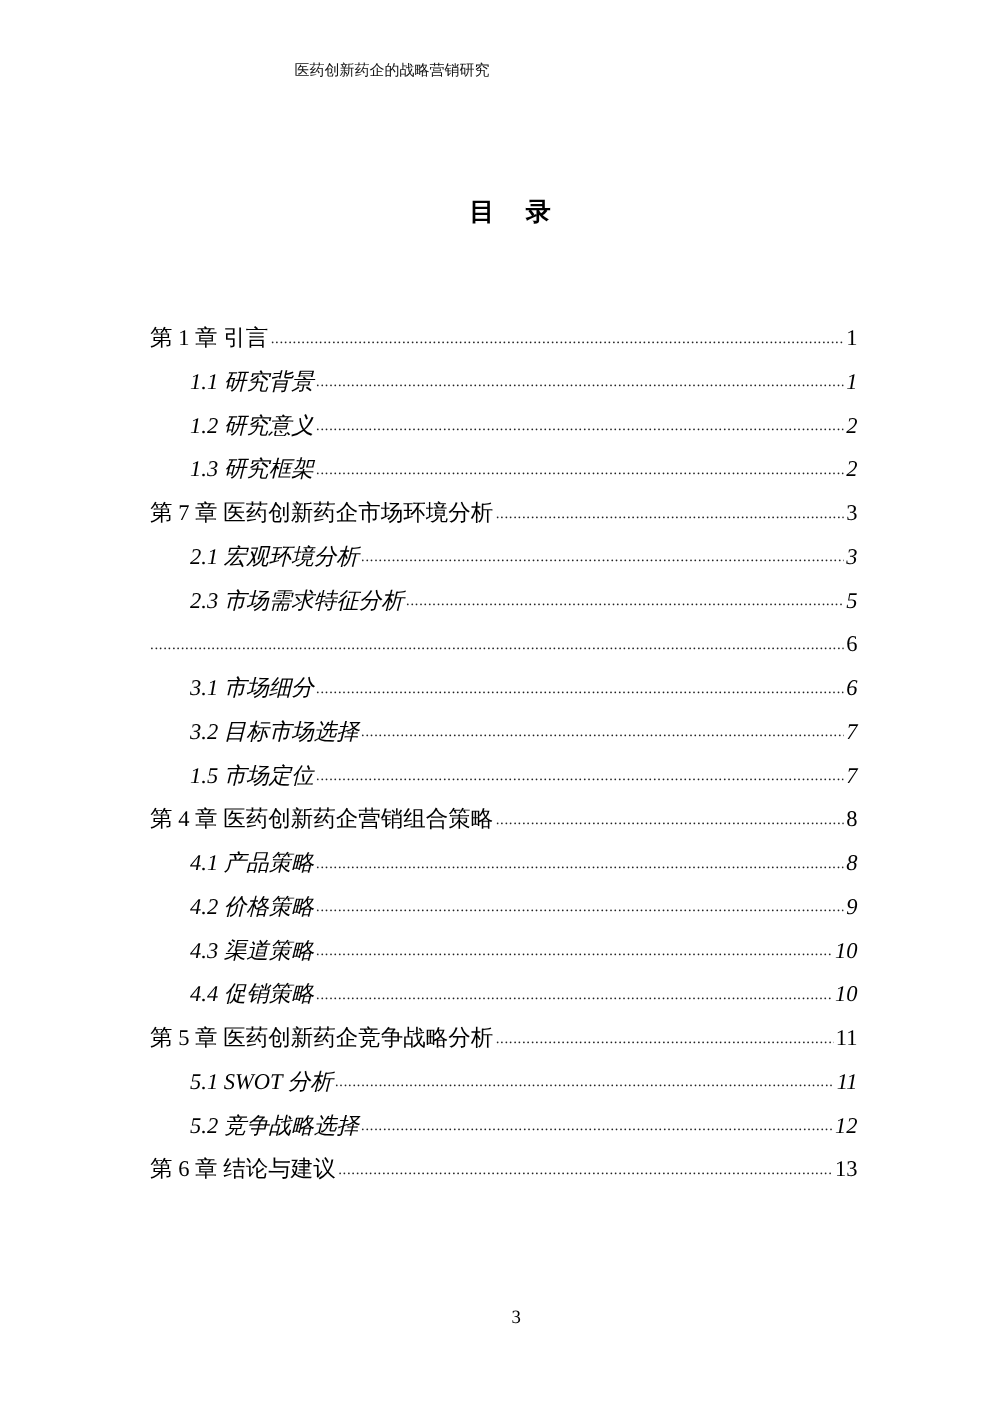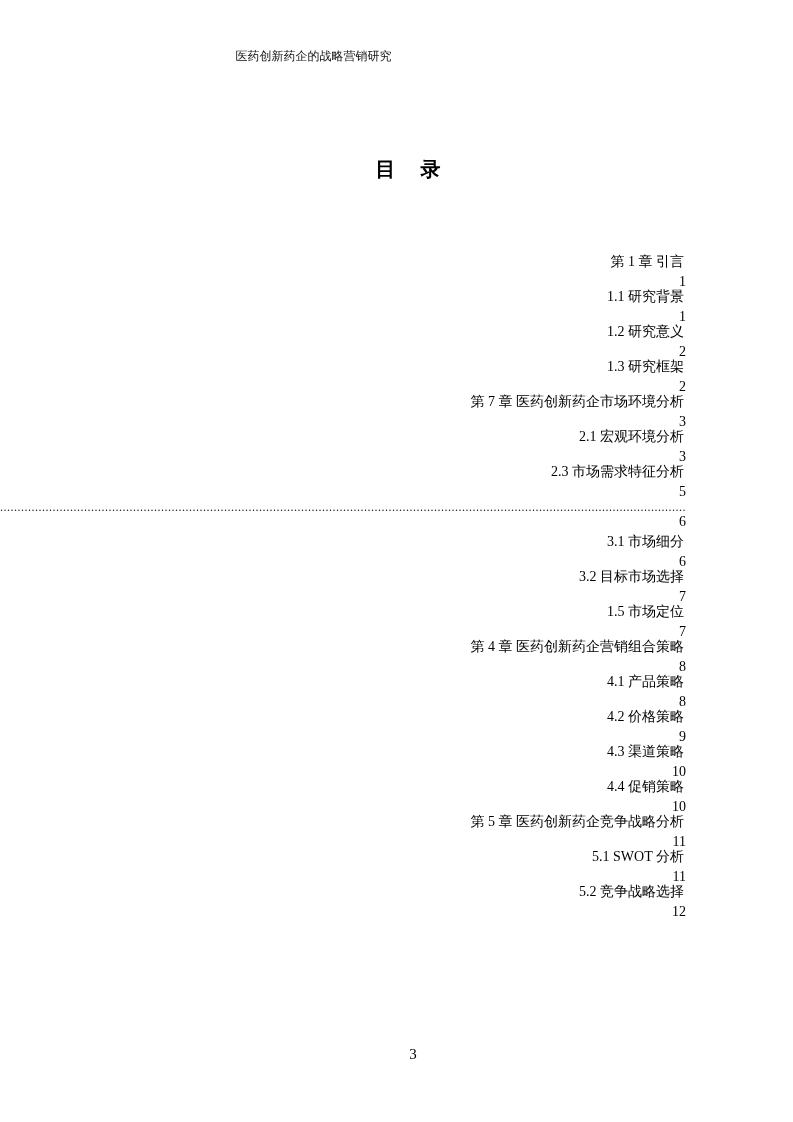--- a/index.html
+++ b/index.html
@@ -3,23 +3,23 @@
 <meta charset="utf-8">
 <style>
   html, body { margin: 0; padding: 0; background: #ffffff; }
   body { width: 793px; height: 1122px; position: relative; overflow: hidden;
          font-family: "Liberation Serif", "DejaVu Serif", serif; color: #000; }
   .header { position: absolute; top: 48px; left: 0; width: 627px; text-align: center;
             font-size: 12px; color: #111; }
   .title { position: absolute; top: 156px; left: 0; width: 826px; text-align: center;
            font-size: 20px; font-weight: bold; letter-spacing: 10px; }
   .toc { position: absolute; top: 252px; left: 120px; width: 566px; }
-  .entry { position: relative; height: 35px; display: flex; align-items: flex-end;
-           font-size: 14px; line-height: 20px; flex-direction: column; }
-  .entry.l2 { padding-left: 32px; }
+  .entry { position: relative; height: 35px; display: flex; align-items: center;
+           font-size: 18px; line-height: 20px; }
+  .entry.l2 { padding-left: 32px; font-style: italic; }
   .entry .label { white-space: nowrap; padding-right: 2px; }
   .entry .dots { flex: 1; overflow: hidden; white-space: nowrap; color: #222;
                  font-size: 12px; line-height: 20px; letter-spacing: 0.5px; }
   .entry .dots::after { content: "........................................................................................................................................................................................................................"; }
   .entry .page { white-space: nowrap; padding-left: 2px; text-align: right; }
   .footer { position: absolute; top: 1046px; left: 0; width: 826px; text-align: center;
             font-size: 15px; }
 </style>
 </head>
 <body>
@@ -116,15 +116,20 @@
   <div class="entry l2">
       <span class="label">5.1 SWOT 分析</span>
       <span class="dots"></span>
       <span class="page">11</span>
     </div>
   <div class="entry l2">
       <span class="label">5.2 竞争战略选择</span>
       <span class="dots"></span>
       <span class="page">12</span>
     </div>
+  <div class="entry l1">
+      <span class="label">第 6 章 结论与建议</span>
+      <span class="dots"></span>
+      <span class="page">13</span>
+    </div>
 </div>
 
 <div class="footer">3</div>
 
 </body></html>

